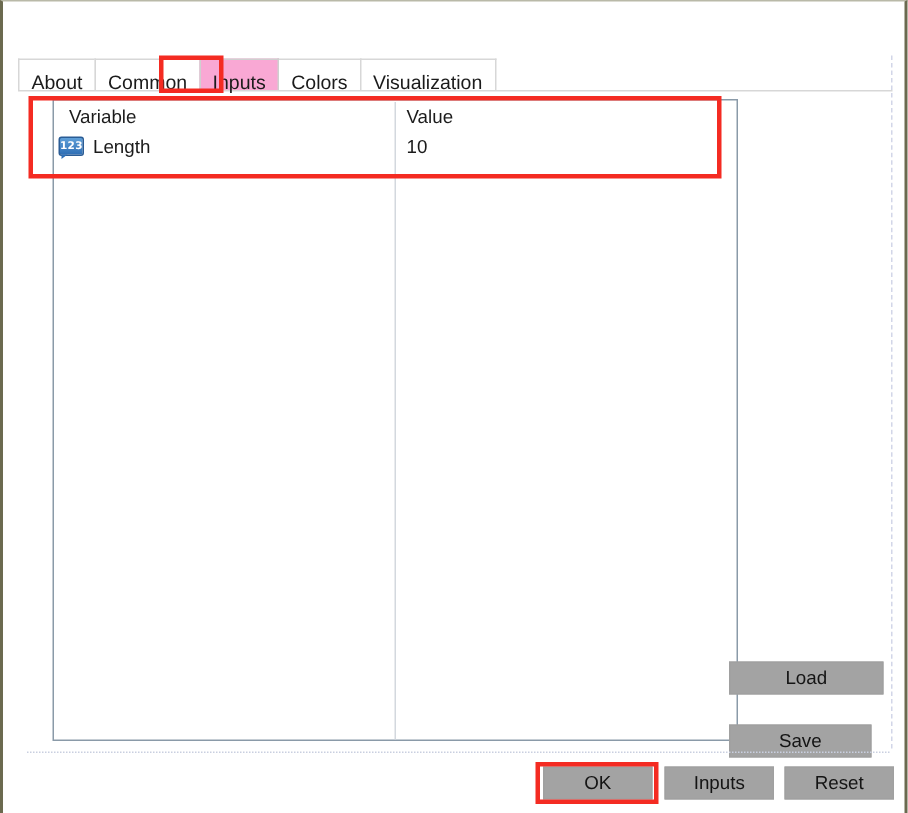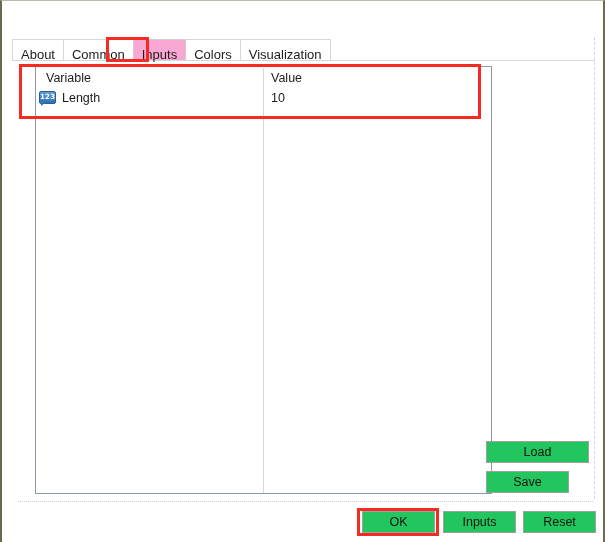--- a/index.html
+++ b/index.html
@@ -185,33 +185,33 @@
     left: 235px;
     top: 3px;
     font-size: 12.5px;
     color: #1b1b1b;
     white-space: nowrap;
   }
 
   
   .btn {
     position: absolute;
-    background: #22c55e;
+    background: #a3a3a3;
     border: 1px solid #a0a0a0;
     box-sizing: border-box;
     font-size: 12.5px;
     color: #141414;
     display: flex;
     align-items: center;
     justify-content: center;
     cursor: default;
     font-family: "Liberation Sans", sans-serif;
   }
   #load-button { left: 484px; top: 440px; width: 103px; height: 22px; }
-  #save-button { left: 484px; top: 470px; width: 83px; height: 22px; }
+  #save-button { left: 484px; top: 482px; width: 95px; height: 22px; }
 
   #bottom-sep {
     position: absolute;
     left: 16px;
     top: 500px;
     width: 575px;
     height: 0;
     border-top: 1px dotted #c9cfe0;
   }
 

